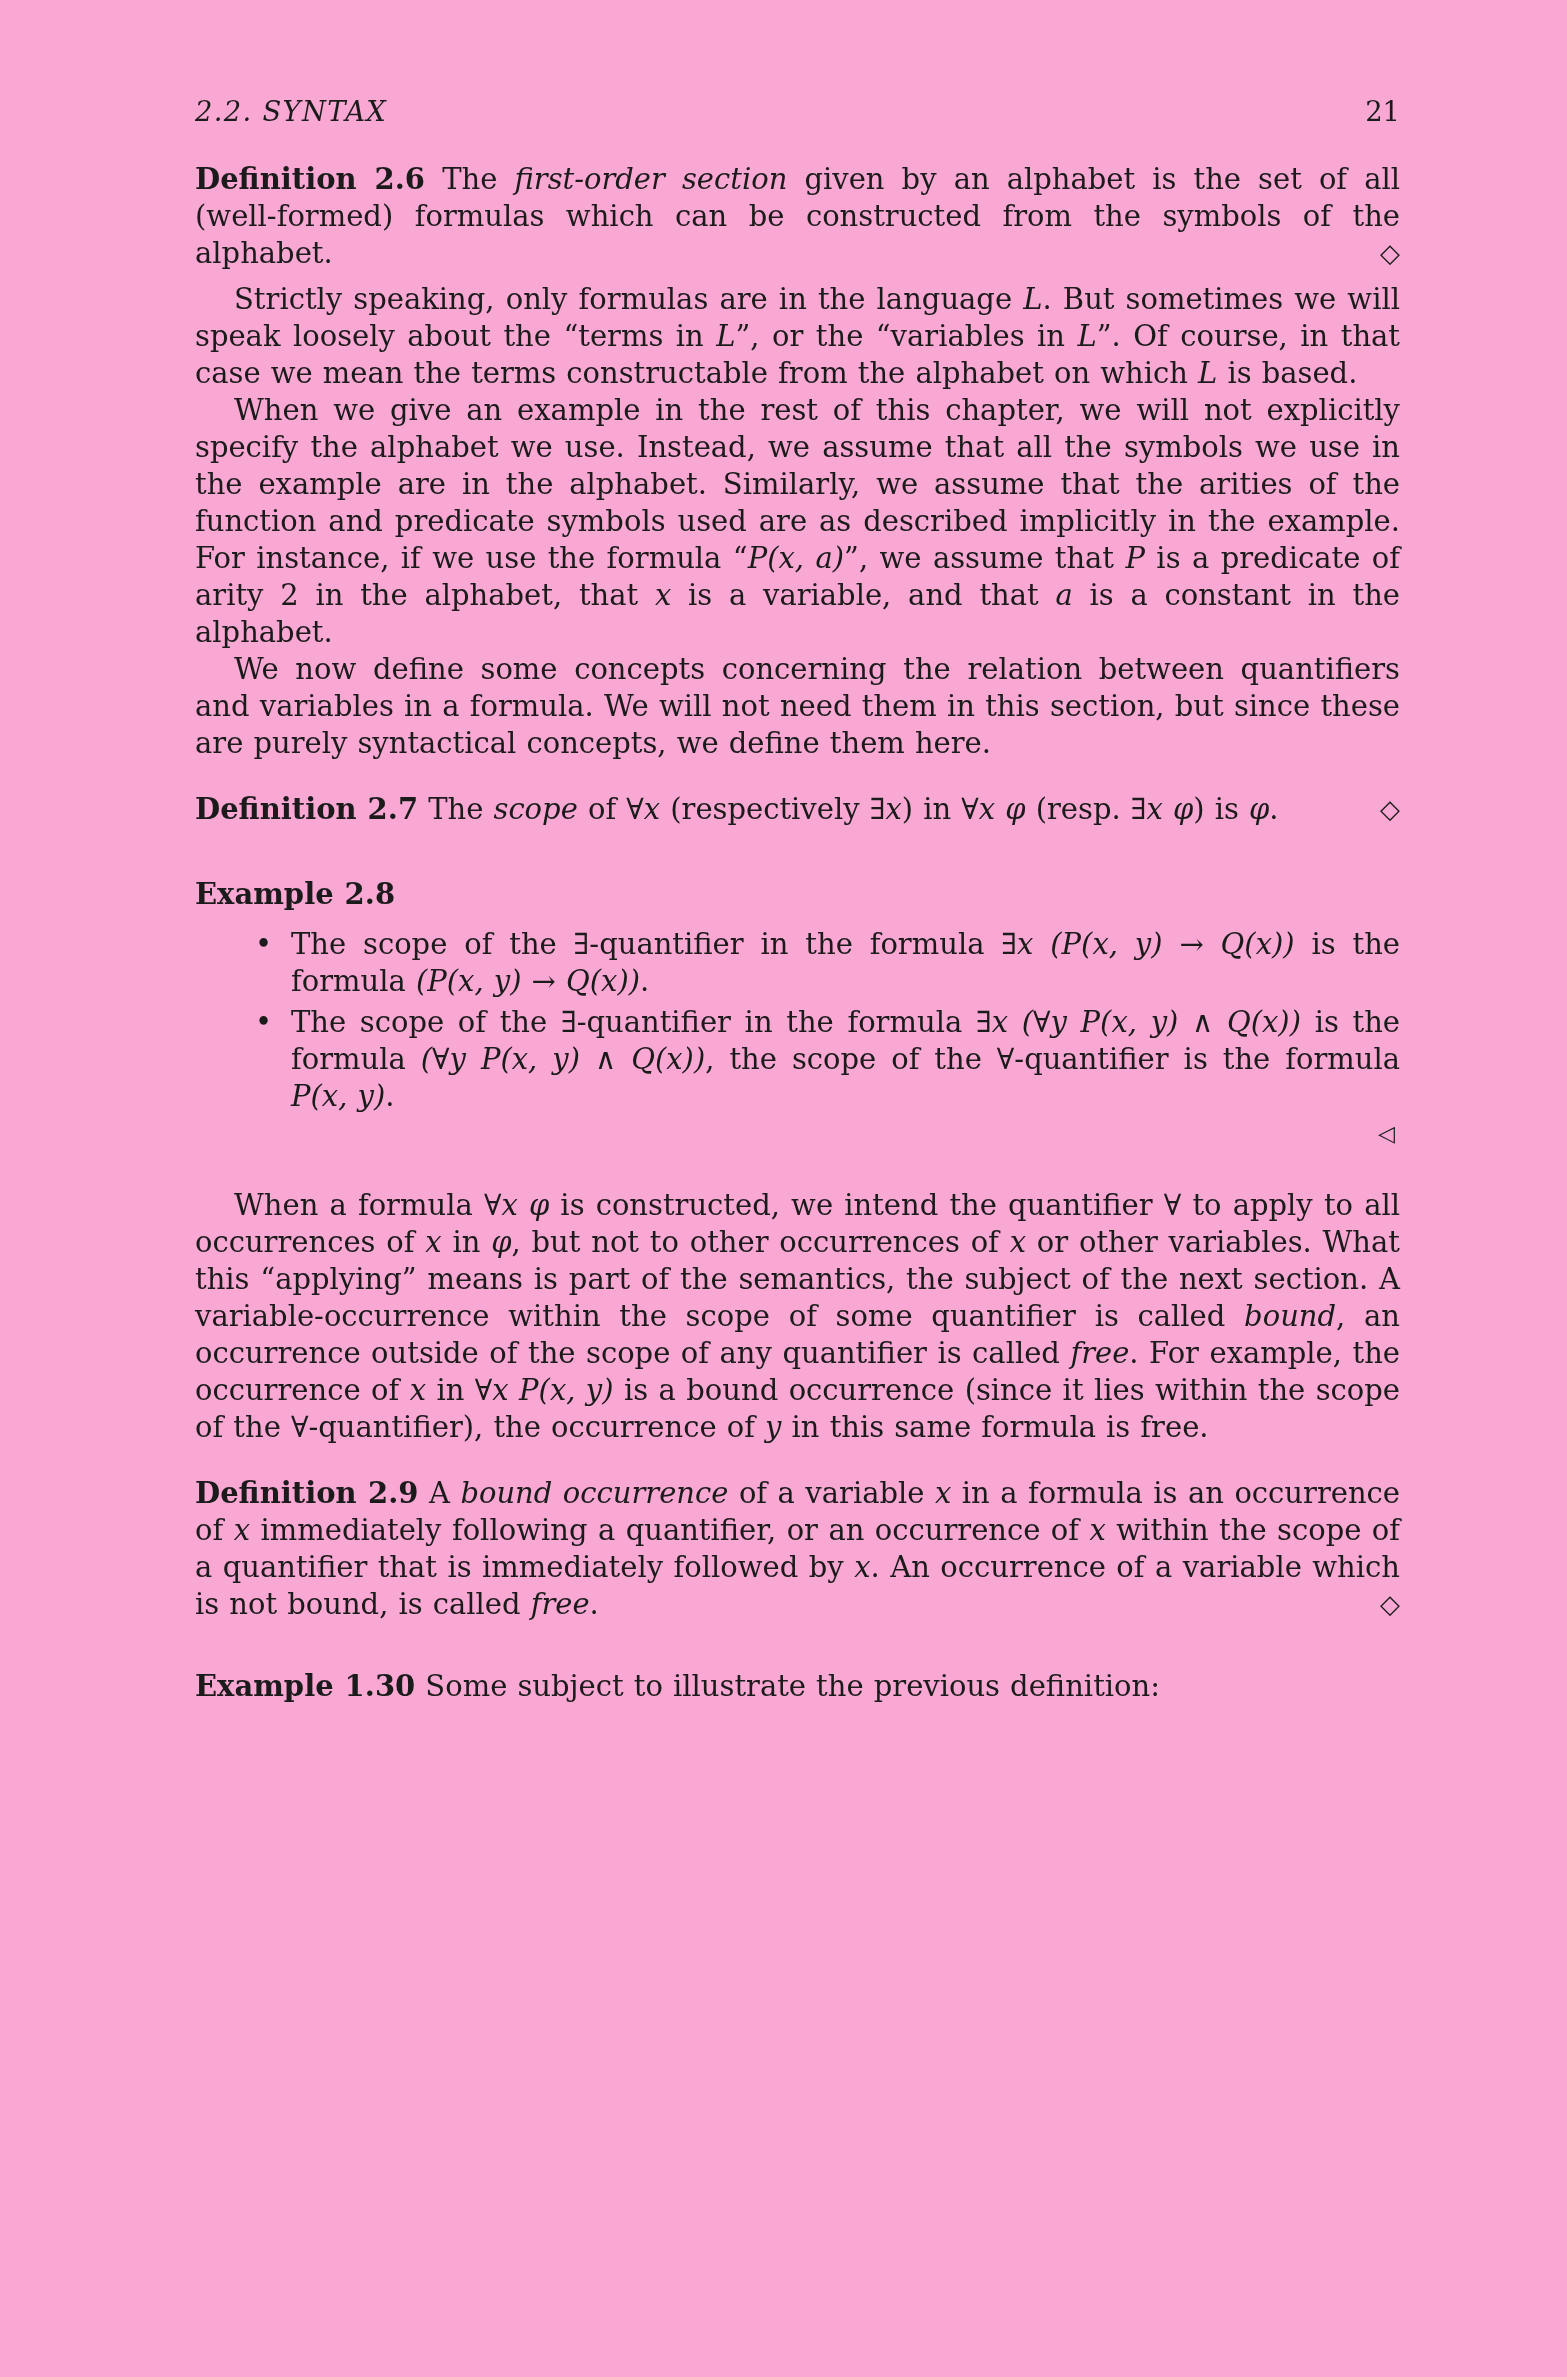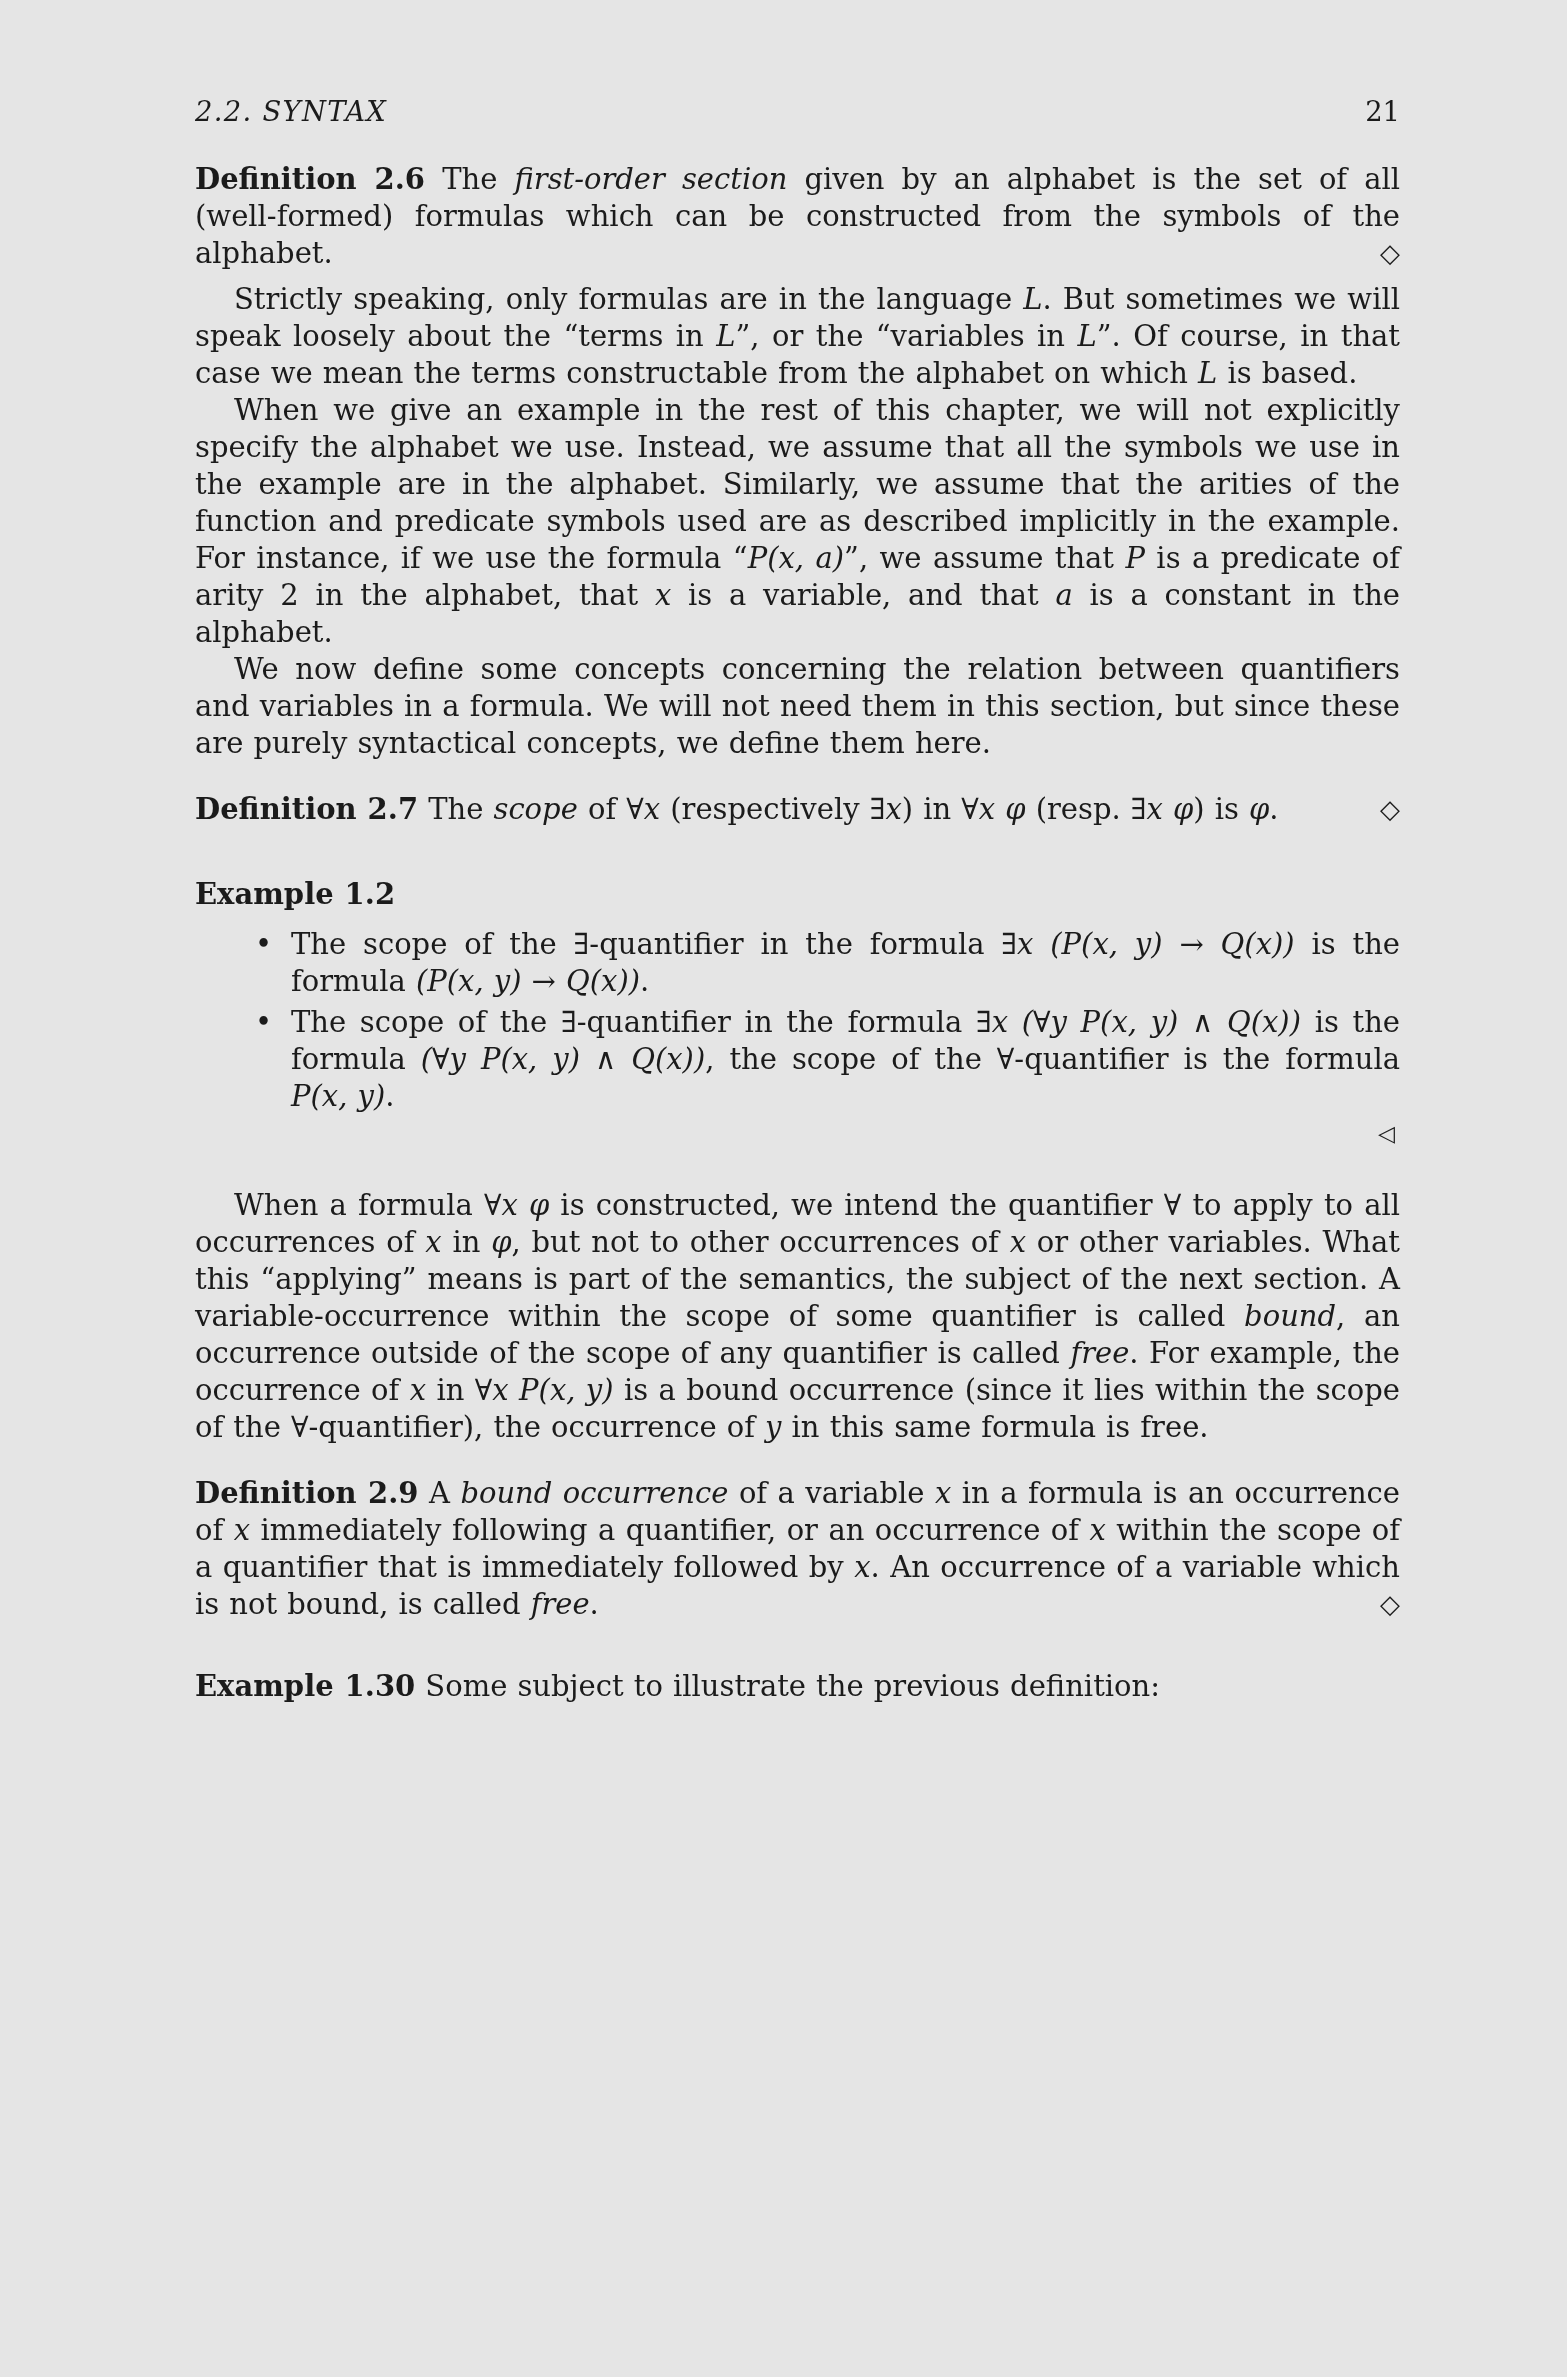--- a/index.html
+++ b/index.html
@@ -10,21 +10,21 @@
   body {
     width: 1568px;
     height: 2377px;
     font-family: "DejaVu Serif", "Liberation Serif", "DejaVu Sans", serif;
     color: #1b1b1b;
   }
   .page {
     box-sizing: border-box;
     width: 1568px;
     height: 2377px;
-    background: #e5e5e5;
+    background: #f9a8d4;
     padding: 96px 168px 0 195px;
     overflow: hidden;
   }
   .running-header {
     display: flex;
     justify-content: space-between;
     align-items: baseline;
     font-size: 27.4px;
     margin-bottom: 34px;
   }
@@ -101,21 +101,21 @@
   <div class="running-header">
     <span class="section-title">2.2. SYNTAX</span>
     <span class="page-number">21</span>
   </div>
   <div class="content">
       <p class="variant-first"><span class="run run-bold">Definition 2.6</span><span class="run run-normal"> The </span><span class="run run-italic">first-order section</span><span class="run run-normal"> given by an alphabet is the set of all (well-formed) formulas which can be constructed from the symbols of the alphabet.</span><span class="end-mark">◇</span></p>
       <p class=" indent"><span class="run run-normal">Strictly speaking, only formulas are in the language </span><span class="run run-math">L</span><span class="run run-normal">. But sometimes we will speak loosely about the “terms in </span><span class="run run-math">L</span><span class="run run-normal">”, or the “variables in </span><span class="run run-math">L</span><span class="run run-normal">”. Of course, in that case we mean the terms constructable from the alphabet on which </span><span class="run run-math">L</span><span class="run run-normal"> is based.</span></p>
       <p class=" indent"><span class="run run-normal">When we give an example in the rest of this chapter, we will not explicitly specify the alphabet we use. Instead, we assume that all the symbols we use in the example are in the alphabet. Similarly, we assume that the arities of the function and predicate symbols used are as described implicitly in the example. For instance, if we use the formula “</span><span class="run run-math">P(x, a)</span><span class="run run-normal">”, we assume that </span><span class="run run-math">P</span><span class="run run-normal"> is a predicate of arity 2 in the alphabet, that </span><span class="run run-math">x</span><span class="run run-normal"> is a variable, and that </span><span class="run run-math">a</span><span class="run run-normal"> is a constant in the alphabet.</span></p>
       <p class=" indent"><span class="run run-normal">We now define some concepts concerning the relation between quantifiers and variables in a formula. We will not need them in this section, but since these are purely syntactical concepts, we define them here.</span></p>
       <p class="variant-definition"><span class="run run-bold">Definition 2.7</span><span class="run run-normal"> The </span><span class="run run-italic">scope</span><span class="run run-normal"> of </span><span class="run run-math">∀x</span><span class="run run-normal"> (respectively </span><span class="run run-math">∃x</span><span class="run run-normal">) in </span><span class="run run-math">∀x φ</span><span class="run run-normal"> (resp. </span><span class="run run-math">∃x φ</span><span class="run run-normal">) is </span><span class="run run-math">φ</span><span class="run run-normal">.</span><span class="end-mark">◇</span></p>
-      <p class="variant-example-heading"><span class="run run-bold">Example 1.2</span></p>
+      <p class="variant-example-heading"><span class="run run-bold">Example 2.8</span></p>
       <ul class="bullets">
         <li><span class="run run-normal">The scope of the </span><span class="run run-math">∃</span><span class="run run-normal">-quantifier in the formula </span><span class="run run-math">∃x (P(x, y) → Q(x))</span><span class="run run-normal"> is the formula </span><span class="run run-math">(P(x, y) → Q(x))</span><span class="run run-normal">.</span></li>
         <li><span class="run run-normal">The scope of the </span><span class="run run-math">∃</span><span class="run run-normal">-quantifier in the formula </span><span class="run run-math">∃x (∀y P(x, y) ∧ Q(x))</span><span class="run run-normal"> is the formula </span><span class="run run-math">(∀y P(x, y) ∧ Q(x))</span><span class="run run-normal">, the scope of the </span><span class="run run-math">∀</span><span class="run run-normal">-quantifier is the formula </span><span class="run run-math">P(x, y)</span><span class="run run-normal">.</span></li>
       </ul>
       <div class="mark-line">◁</div>
       <p class="variant-body-spaced indent"><span class="run run-normal">When a formula </span><span class="run run-math">∀x φ</span><span class="run run-normal"> is constructed, we intend the quantifier </span><span class="run run-math">∀</span><span class="run run-normal"> to apply to all occurrences of </span><span class="run run-math">x</span><span class="run run-normal"> in </span><span class="run run-math">φ</span><span class="run run-normal">, but not to other occurrences of </span><span class="run run-math">x</span><span class="run run-normal"> or other variables. What this “applying” means is part of the semantics, the subject of the next section. A variable-occurrence within the scope of some quantifier is called </span><span class="run run-italic">bound</span><span class="run run-normal">, an occurrence outside of the scope of any quantifier is called </span><span class="run run-italic">free</span><span class="run run-normal">. For example, the occurrence of </span><span class="run run-math">x</span><span class="run run-normal"> in </span><span class="run run-math">∀x P(x, y)</span><span class="run run-normal"> is a bound occurrence (since it lies within the scope of the </span><span class="run run-math">∀</span><span class="run run-normal">-quantifier), the occurrence of </span><span class="run run-math">y</span><span class="run run-normal"> in this same formula is free.</span></p>
       <p class="variant-definition"><span class="run run-bold">Definition 2.9</span><span class="run run-normal"> A </span><span class="run run-italic">bound occurrence</span><span class="run run-normal"> of a variable </span><span class="run run-math">x</span><span class="run run-normal"> in a formula is an occurrence of </span><span class="run run-math">x</span><span class="run run-normal"> immediately following a quantifier, or an occurrence of </span><span class="run run-math">x</span><span class="run run-normal"> within the scope of a quantifier that is immediately followed by </span><span class="run run-math">x</span><span class="run run-normal">. An occurrence of a variable which is not bound, is called </span><span class="run run-italic">free</span><span class="run run-normal">.</span><span class="end-mark">◇</span></p>
       <p class="variant-example-intro"><span class="run run-bold">Example 1.30</span><span class="run run-normal"> Some subject to illustrate the previous definition:</span></p>
     </div>
 </div>

